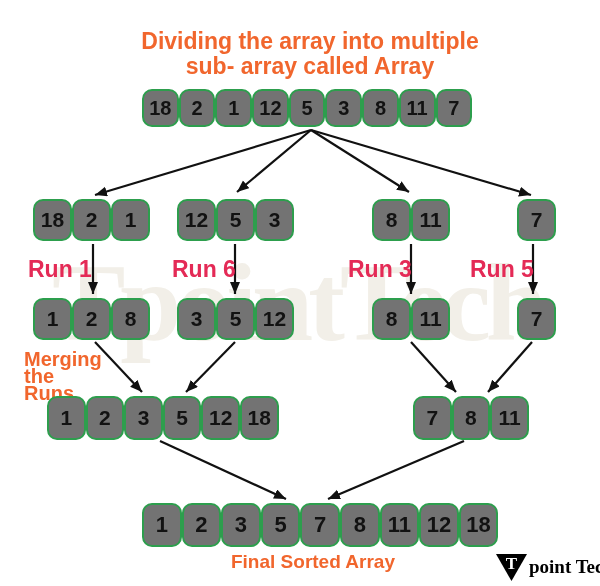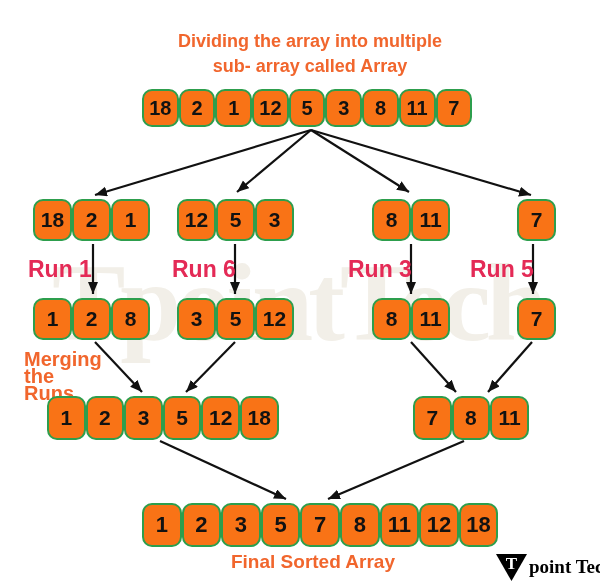--- a/index.html
+++ b/index.html
@@ -11,25 +11,25 @@
     position:absolute;left:52px;top:232px;z-index:1;
     font-family:"Liberation Serif",serif;font-weight:bold;
     font-size:110px;line-height:1;letter-spacing:-5px;white-space:nowrap;
     color:var(--watermark,#F2EFE8);user-select:none;margin-top:16px;
   }
   #arrows{position:absolute;left:0;top:0;z-index:2;}
   #arrows line{stroke:#111;stroke-width:2.2px;}
   .title{
     position:absolute;left:110px;top:29px;width:400px;z-index:3;
     text-align:center;color:var(--orange,#F1662D);
-    font-weight:bold;font-size:18px;line-height:25px;
+    font-weight:bold;font-size:23px;line-height:25px;
   }
   .row{position:absolute;display:flex;z-index:3;}
   .cell{
-    flex:none;box-sizing:border-box;background:#f97316;
+    flex:none;box-sizing:border-box;background:#737373;
     border:2.4px solid var(--green,#2D9E4D);border-radius:10px;
     display:flex;align-items:center;justify-content:center;
     font-weight:bold;color:var(--ink,#121212);font-size:21px;
   }
   .r-main .cell{width:36.7px;height:38px;font-size:20px;}
   .r-mid  .cell{width:39px;height:42px;}
   .r-merge .cell{width:38.6px;height:44px;}
   .r-final .cell{width:39.6px;height:44px;font-size:22px;}
   .runlabel{
     position:absolute;z-index:3;color:var(--crimson,#E42A56);

